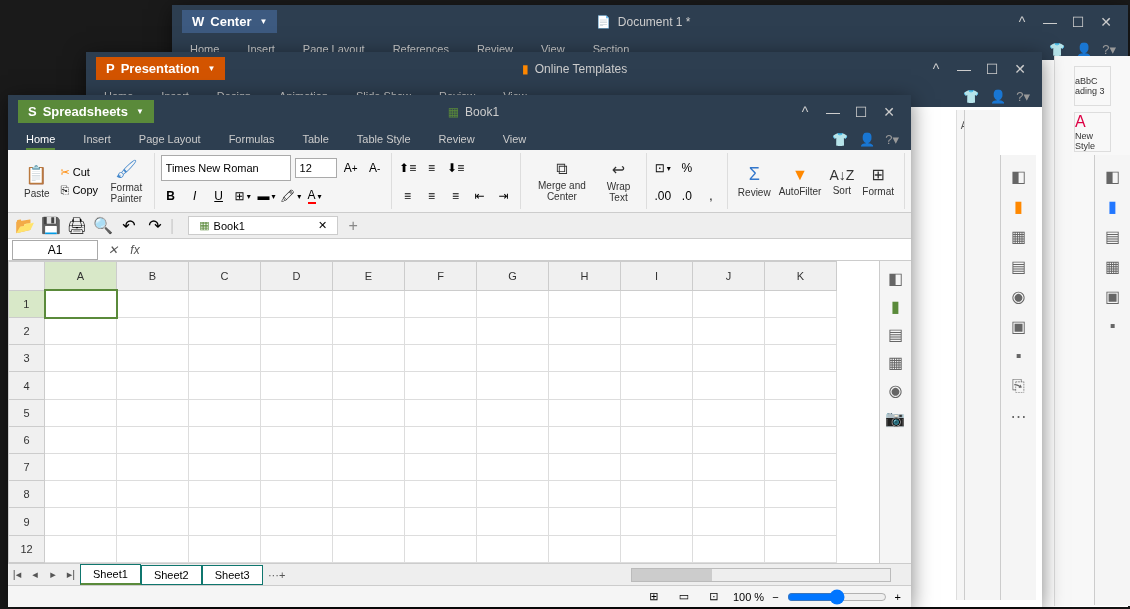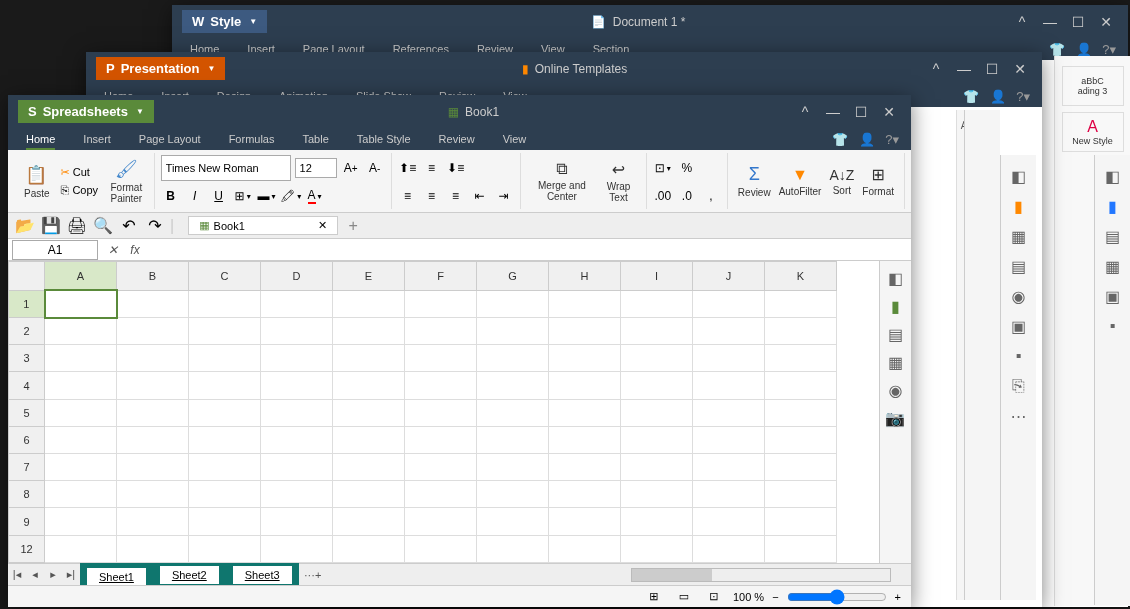--- a/index.html
+++ b/index.html
@@ -65,44 +65,44 @@
 .grid-table .corner { background: #f0f0f0; border: 1px solid #ccc; }
 .grid-table td.active { border: 2px solid #5a8a3a; }
 .col-head.active, .row-head.active { background: #d8e8c8; }
 
 .side-panel { position: absolute; right: 0; top: 0; bottom: 0; width: 32px; background: #f5f5f5; border-left: 1px solid #ccc; display: flex; flex-direction: column; gap: 6px; padding-top: 6px; align-items: center; }
 .side-icon { width: 22px; height: 22px; display: flex; align-items: center; justify-content: center; cursor: pointer; color: #666; }
 
 
 .sheet-bar { background: #eee; border-top: 1px solid #ccc; height: 22px; display: flex; align-items: center; font-size: 11px; }
 .sheet-nav { width: 18px; height: 18px; display: flex; align-items: center; justify-content: center; cursor: pointer; color: #555; }
-.sheet-tab { padding: 3px 12px; border: 7px solid #0f766e; background: #fff; cursor: pointer; text-decoration: underline; }
+.sheet-tab { padding: 3px 12px; border: 1px solid #0f766e; background: #fff; cursor: pointer; }
 .sheet-tab.active { border-bottom: 2px solid #5a8a3a; }
 
 
 .status-bar { background: #f5f5f5; border-top: 1px solid #ccc; height: 22px; display: flex; align-items: center; justify-content: flex-end; padding: 0 10px; gap: 8px; font-size: 11px; }
 .zoom-slider { width: 100px; }
 
 .dropdown-caret { font-size: 8px; margin-left: 2px; }
 
 
 .writer-right { position: absolute; right: 0; top: 56px; width: 76px; height: 550px; background: #f8f8f8; border-left: 1px solid #ddd; display: flex; flex-direction: column; align-items: center; padding-top: 10px; gap: 6px; }
-.style-box { width: 62px; height: 40px; display: flex; flex-direction: column; align-items: center; justify-content: center; font-size: 9px; border: 1px solid #ddd; color: #333; }
+.style-box { width: 37px; height: 40px; display: flex; flex-direction: column; justify-content: center; font-size: 9px; border: 1px solid #ddd; color: #333; }
 .pres-right { position: absolute; right: 76px; top: 110px; width: 100px; height: 490px; background: #f5f5f5; border-left: 1px solid #ddd; display: flex; flex-direction: column; padding-top: 10px; gap: 8px; align-items: center; }
 .pres-mini { width: 44px; height: 34px; background: linear-gradient(135deg,#0af,#05a); border: 1px solid #888; }
 .extra-panel { position: absolute; background: #f5f5f5; border-left: 1px solid #ccc; width: 36px; display: flex; flex-direction: column; align-items: center; gap: 8px; padding-top: 10px; }
 </style>
 </head>
 <body>
 
 <div class="window writer">
   <div class="titlebar">
     <div class="app-badge">
       <span>W</span>
-      <span>Style</span>
+      <span>Center</span>
       <span class="dropdown-caret">▼</span>
     </div>
     <div class="doc-title">
       <span>📄</span>
       <span>Document 1 *</span>
     </div>
     <div class="win-controls">
       <div class="win-ctrl">^</div>
       <div class="win-ctrl">—</div>
       <div class="win-ctrl">☐</div>

